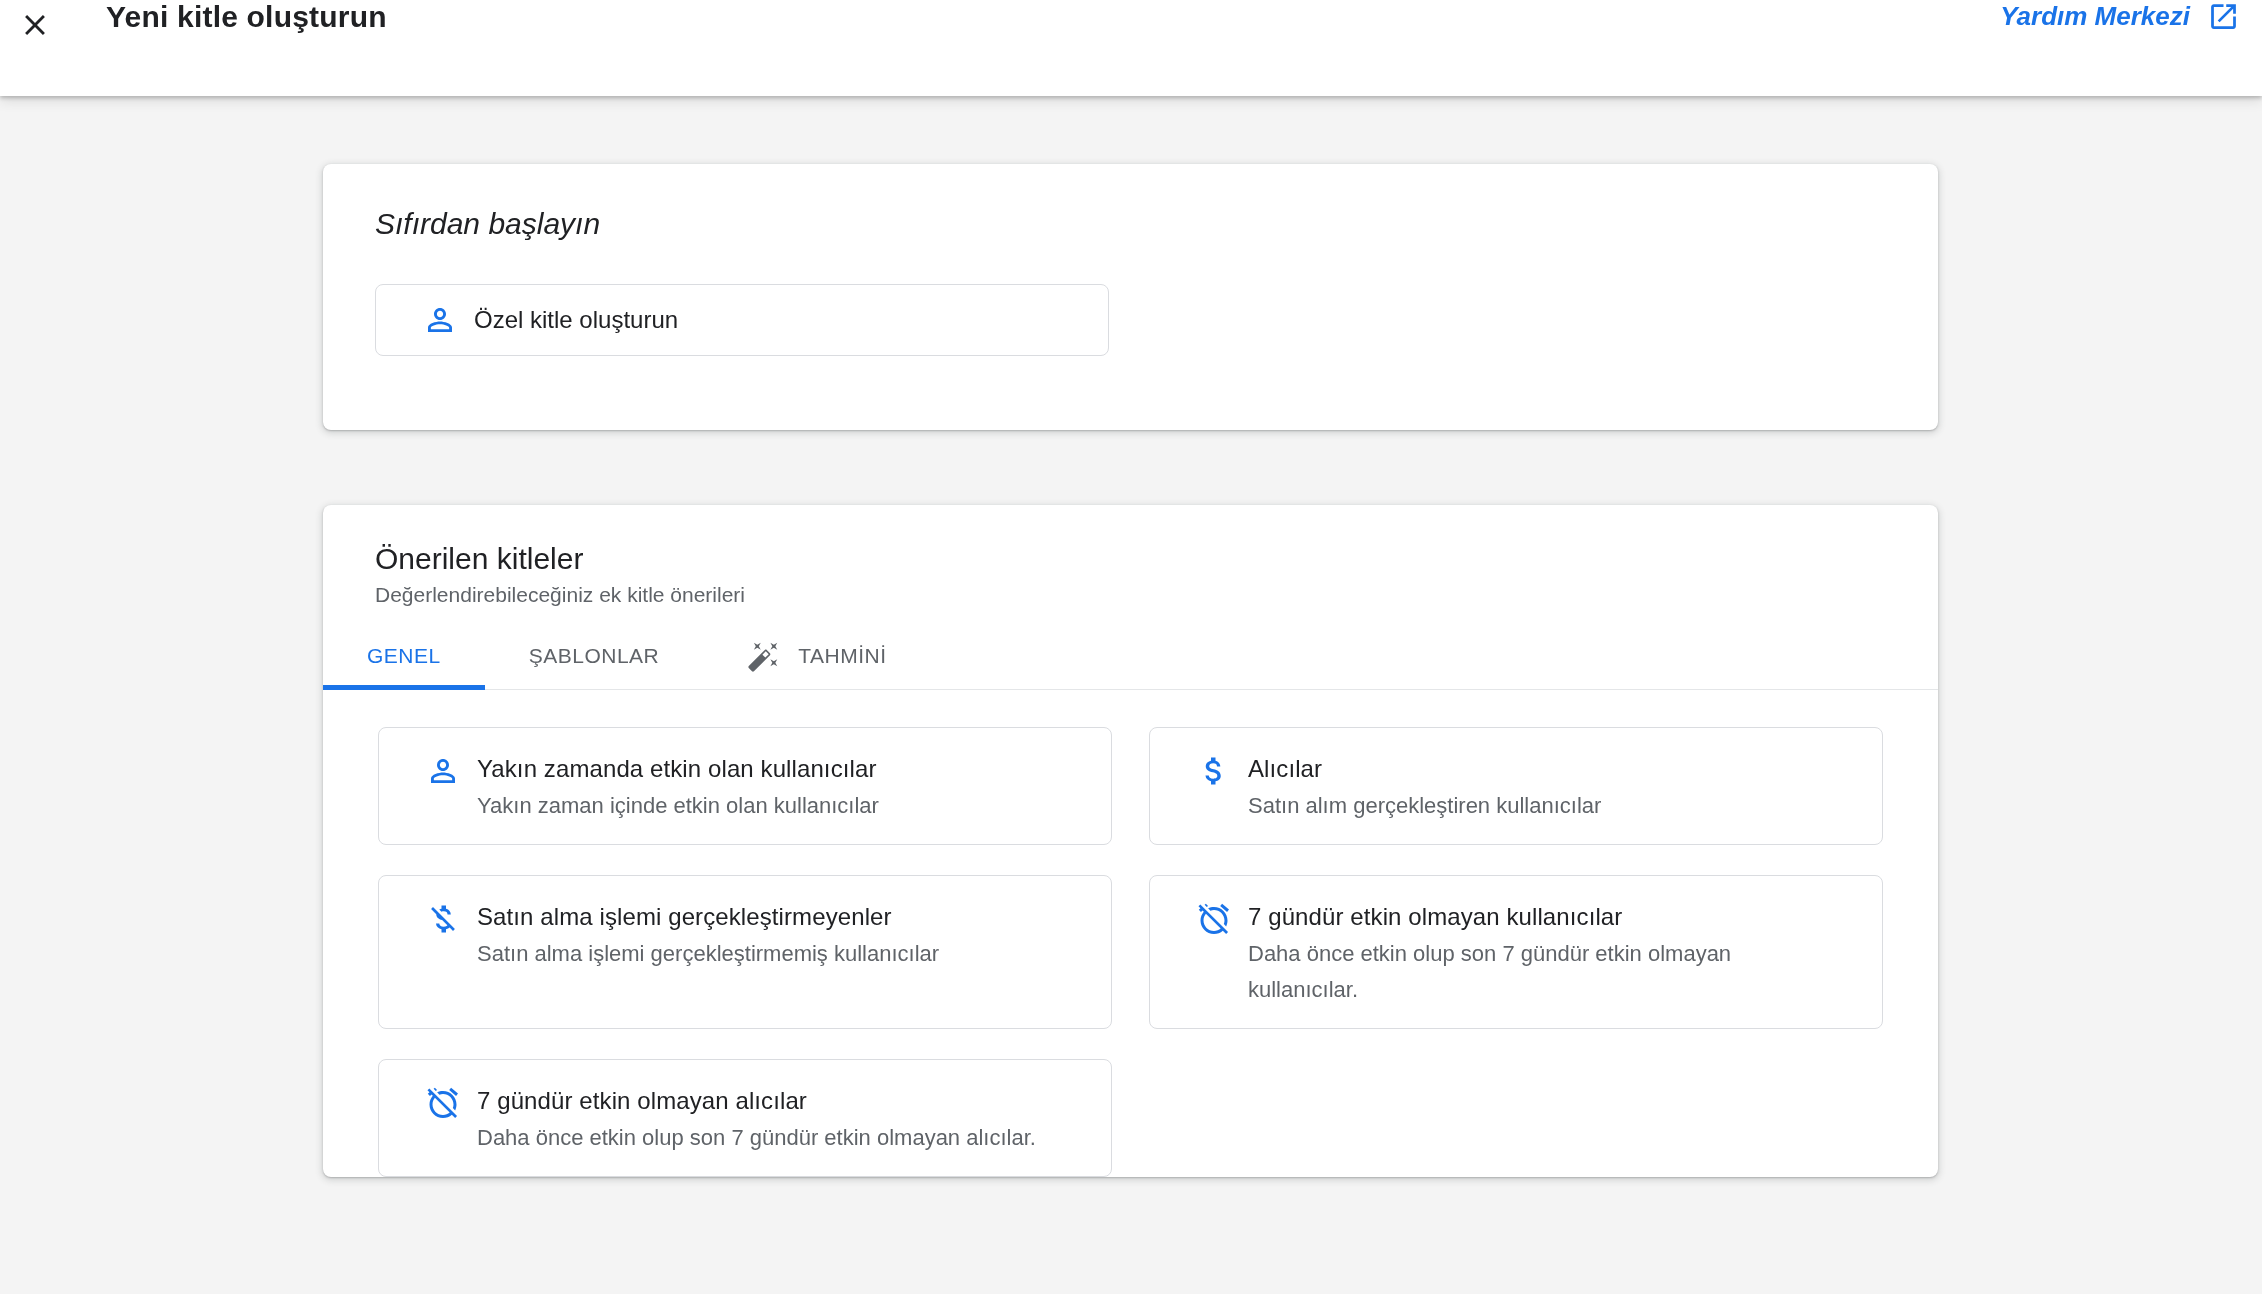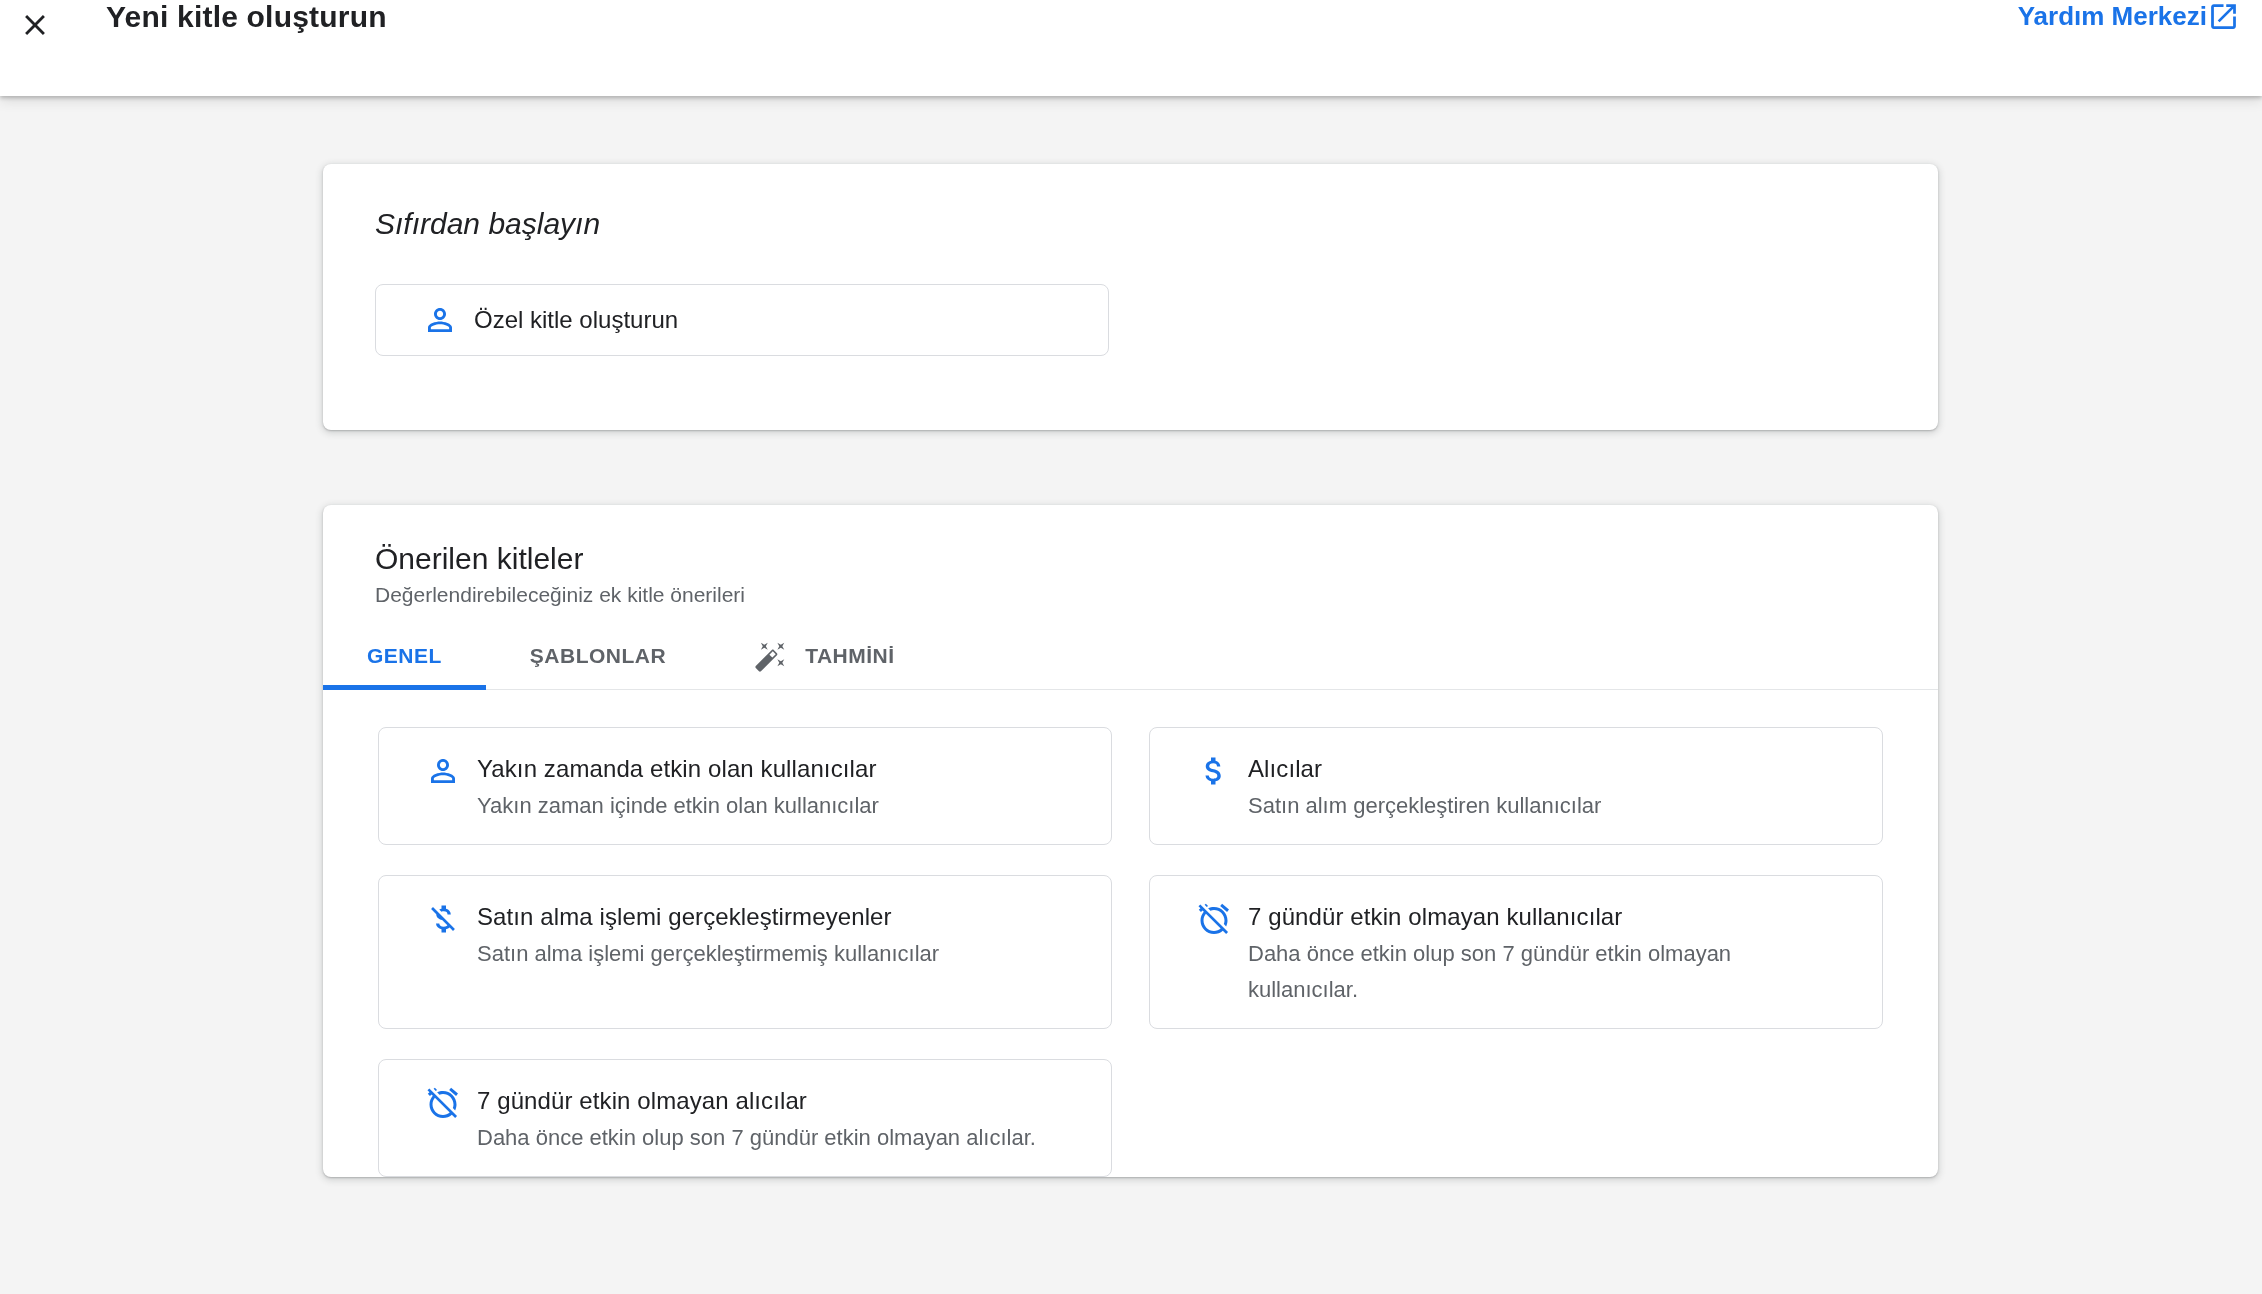--- a/index.html
+++ b/index.html
@@ -15,22 +15,22 @@
   .app-header{
     position:absolute;top:0;left:0;width:100%;height:96px;background:#ffffff;
     display:flex;align-items:flex-start;padding:0 22px 2px 10px;box-sizing:border-box;
     box-shadow:0 2px 4px rgba(0,0,0,.22),0 5px 12px rgba(0,0,0,.10);
     z-index:5;
   }
   .close-btn{background:none;border:none;padding:8px;margin:0;cursor:pointer;display:flex;align-items:center;}
   .close-btn svg{width:34px;height:34px;fill:#202124;}
   .dialog-title{font-size:30px;font-weight:700;letter-spacing:.2px;margin:0 0 0 46px;color:#202124;}
   .help-link{
-    margin-left:auto;display:flex;align-items:center;
-    color:#1a73e8;font-size:26px;font-weight:700;text-decoration:none;cursor:pointer;
+    margin-left:auto;display:flex;align-items:center;gap:17px;
+    color:#1a73e8;font-size:26px;font-weight:700;text-decoration:none;cursor:pointer;font-style:italic;
   }
   .help-link svg{width:33px;height:33px;fill:#1a73e8;}
 
   
   .main{position:absolute;top:96px;left:0;width:100%;}
   .card{
     width:1615px;margin-left:323px;background:#ffffff;border-radius:8px;
     box-shadow:0 1px 2px rgba(60,64,67,.30),0 2px 6px 2px rgba(60,64,67,.15);
     box-sizing:border-box;
   }
@@ -48,21 +48,21 @@
   .option-btn svg{width:36px;height:36px;fill:#1a73e8;flex:none;}
 
   
   .card-suggested{margin-top:75px;}
   .card-head{padding:34px 52px 0;}
   .card-subtitle{margin:2px 0 0;font-size:21px;line-height:28px;color:#5f6368;}
 
   .tabs{display:flex;align-items:stretch;height:66px;margin-top:14px;border-bottom:1px solid #e4e6e8;}
   .tab{
     position:relative;display:flex;align-items:center;justify-content:center;gap:18px;
-    padding:0 44px;font-size:21px;font-weight:700;letter-spacing:.5px;
+    padding:0 44px;font-size:21px;font-weight:400;letter-spacing:.5px;
     color:#5f6368;cursor:pointer;user-select:none;
   }
   .tab.active{color:#1a73e8;}
   .tab.active::after{
     content:"";position:absolute;left:0;right:0;bottom:-1px;height:5px;background:#1a73e8;
   }
   .tab svg{width:33px;height:33px;fill:#5f6368;flex:none;}
 
   .aud-grid{
     display:grid;grid-template-columns:734px 734px;column-gap:37px;row-gap:30px;

